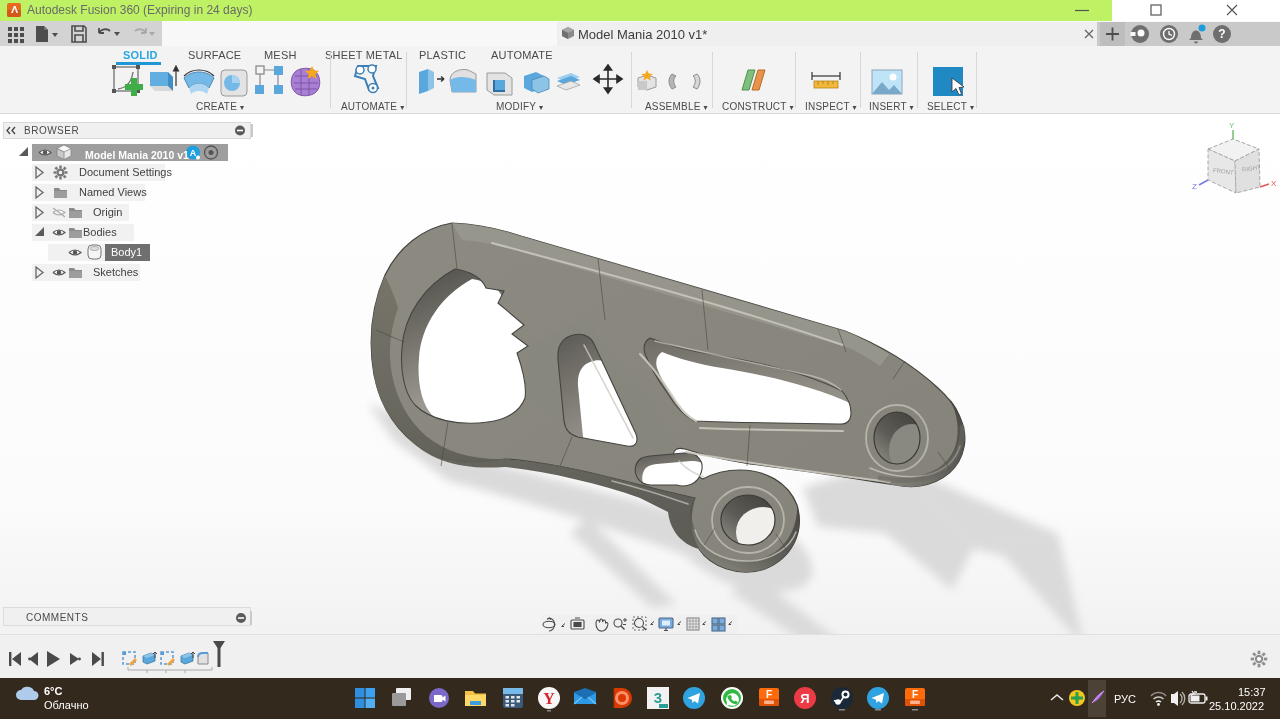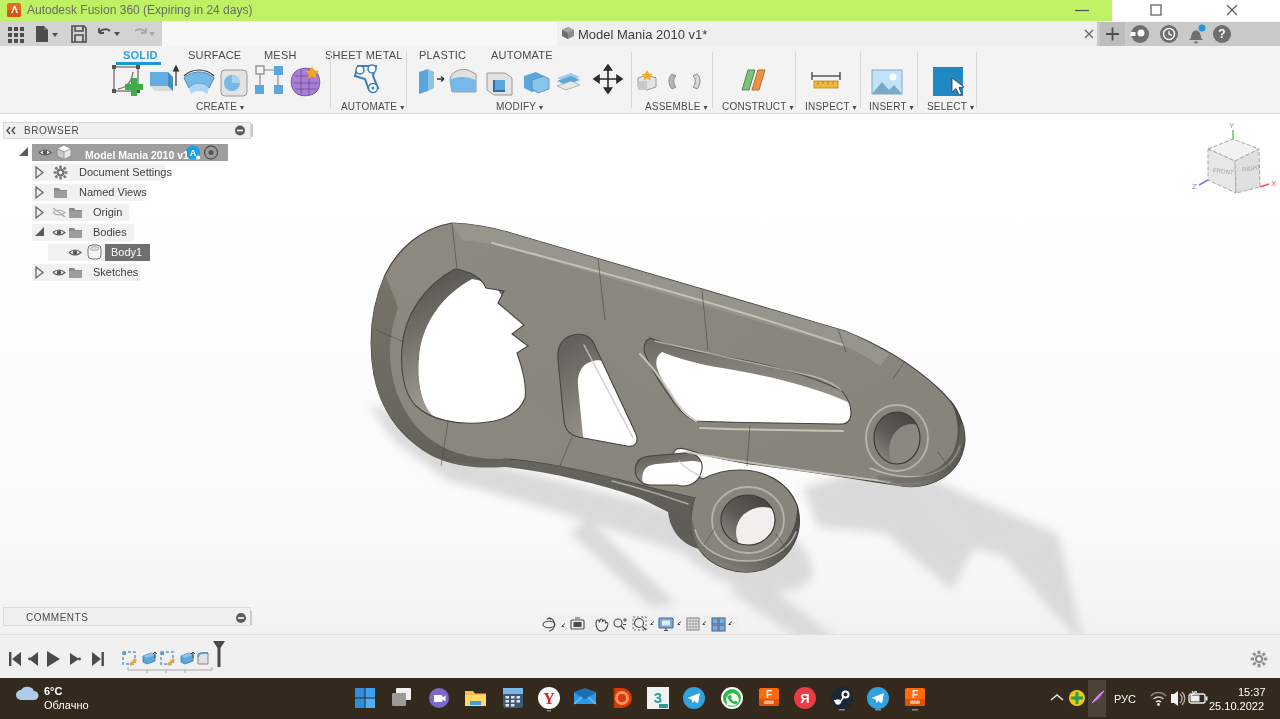--- a/index.html
+++ b/index.html
@@ -548,21 +548,21 @@
         </g>
 
 <path d="M33,145 L40,150.5 L33,156 Z" fill="none" stroke="#666" stroke-width="1.3"></path>
 <use href="#eye" transform="translate(14,120)"></use>
 <use href="#folder" transform="translate(15,80)"></use>
 </svg>
 <div class="brow" style="left:82px;top:27px;color:#fff;font-weight:bold;font-size:10.5px">Model Mania 2010 v1</div>
 <div class="brow" style="left:76px;top:44px">Document Settings</div>
 <div class="brow" style="left:76px;top:64px">Named Views</div>
 <div class="brow" style="left:90px;top:84px">Origin</div>
-<div class="brow" style="left:90px;top:104px">Bodies</div>
+<div class="brow" style="left:80px;top:104px">Bodies</div>
 <div class="brow" style="left:108px;top:124px;color:#fff">Body1</div>
 <div class="brow" style="left:90px;top:144px">Sketches</div>
 </div>
 
 <div id="comments" class="abs">
       <span style="position:absolute;left:22px;top:4px;letter-spacing:.5px">COMMENTS</span>
 <svg class="abs" style="left:230px;top:3px" width="20" height="14" viewBox="0 0 20 14">
         <circle cx="7" cy="7" r="5" fill="#5a5a5a"></circle>
         <rect x="4" y="6.2" width="6" height="1.6" fill="#fff"></rect>
         <rect x="16" y="0" width="2" height="14" fill="#c9c9c9"></rect>

